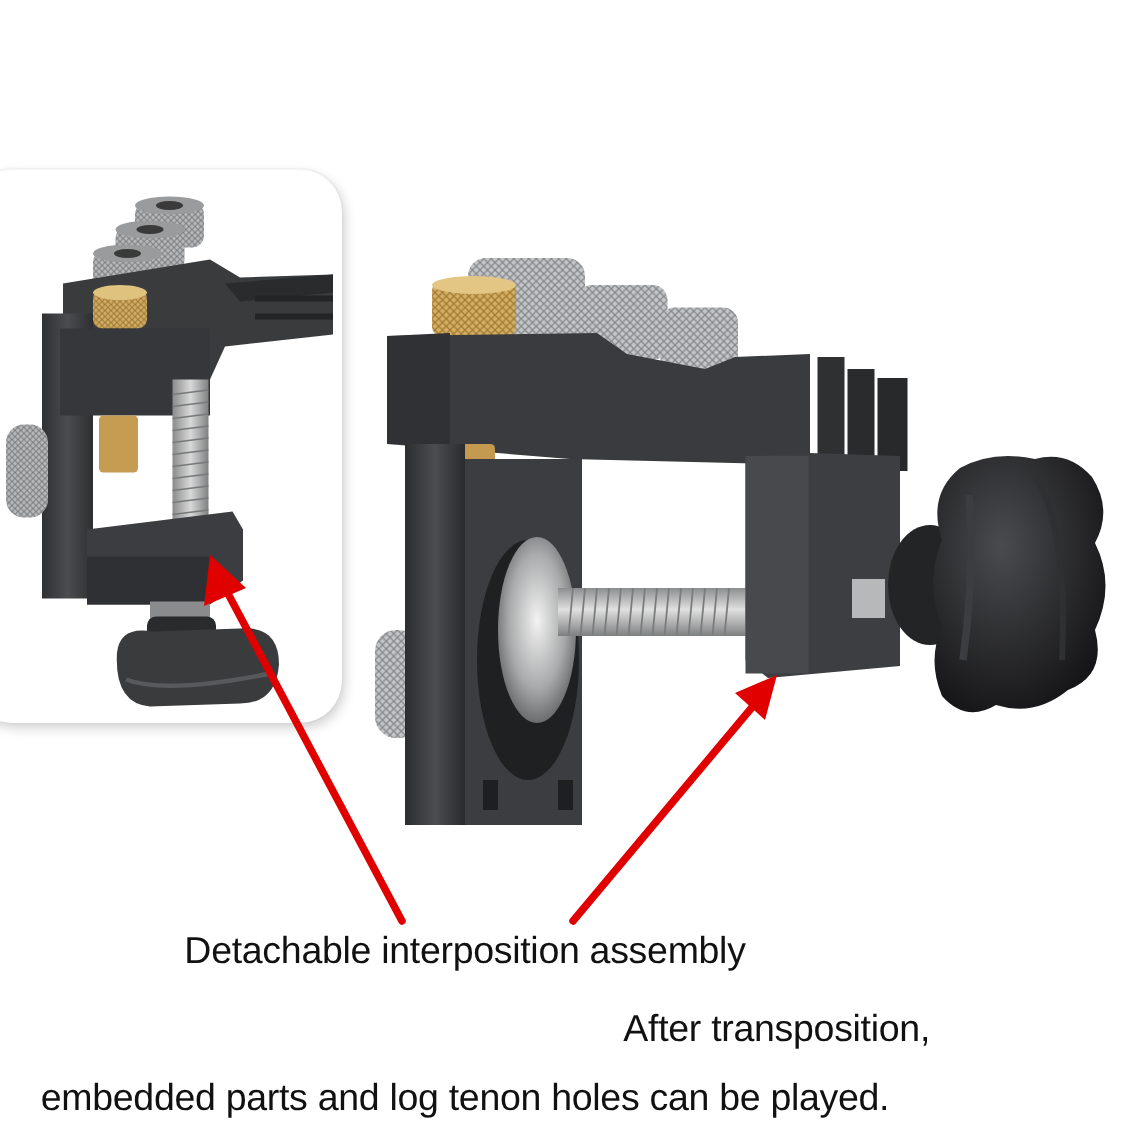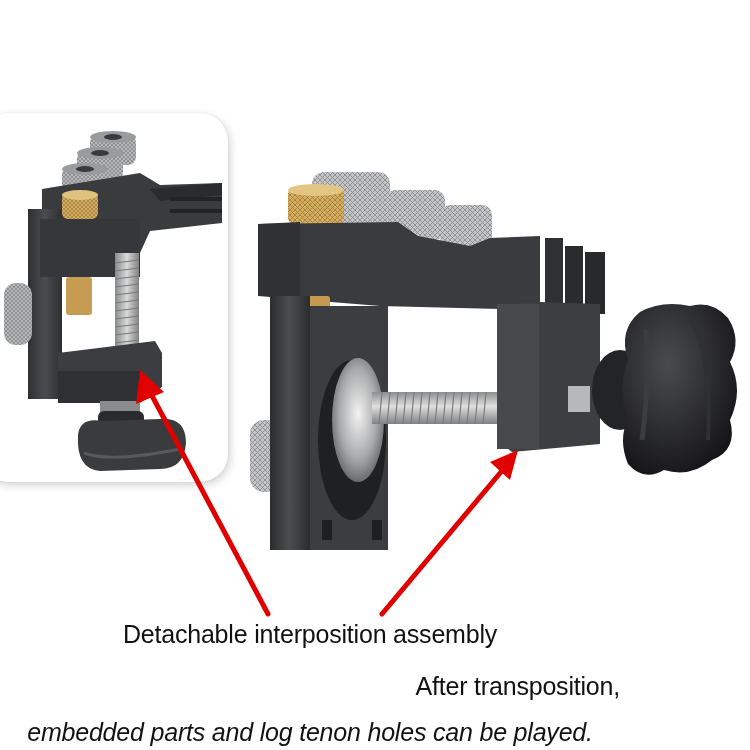--- a/index.html
+++ b/index.html
@@ -16,21 +16,21 @@
 
     .main-svg { position: absolute; left: 0; top: 0; }
 
     .caption {
       position: absolute; left: 0; width: 620px; text-align: center;
       color: #111111; font-size: 25px; letter-spacing: -0.2px;
       font-family: "Liberation Sans", sans-serif;
     }
     .caption-1 { top: 620px; }
     .caption-2 { top: 672px; text-align: right; }
-    .caption-3 { top: 718px; font-style: italic; }
+    .caption-3 { top: 718px; }
   </style>
 </head>
 <body>
 
 <div class="inset-card">
   <svg class="inset-svg" width="228" height="369" viewBox="0 0 228 369">
     <defs>
       <pattern id="knurl" width="4" height="4" patternUnits="userSpaceOnUse">
         <rect width="4" height="4" fill="#b8b9ba"></rect>
         <path d="M0 4 L4 0 M0 0 L4 4" stroke="#7d7e80" stroke-width="0.7"></path>

